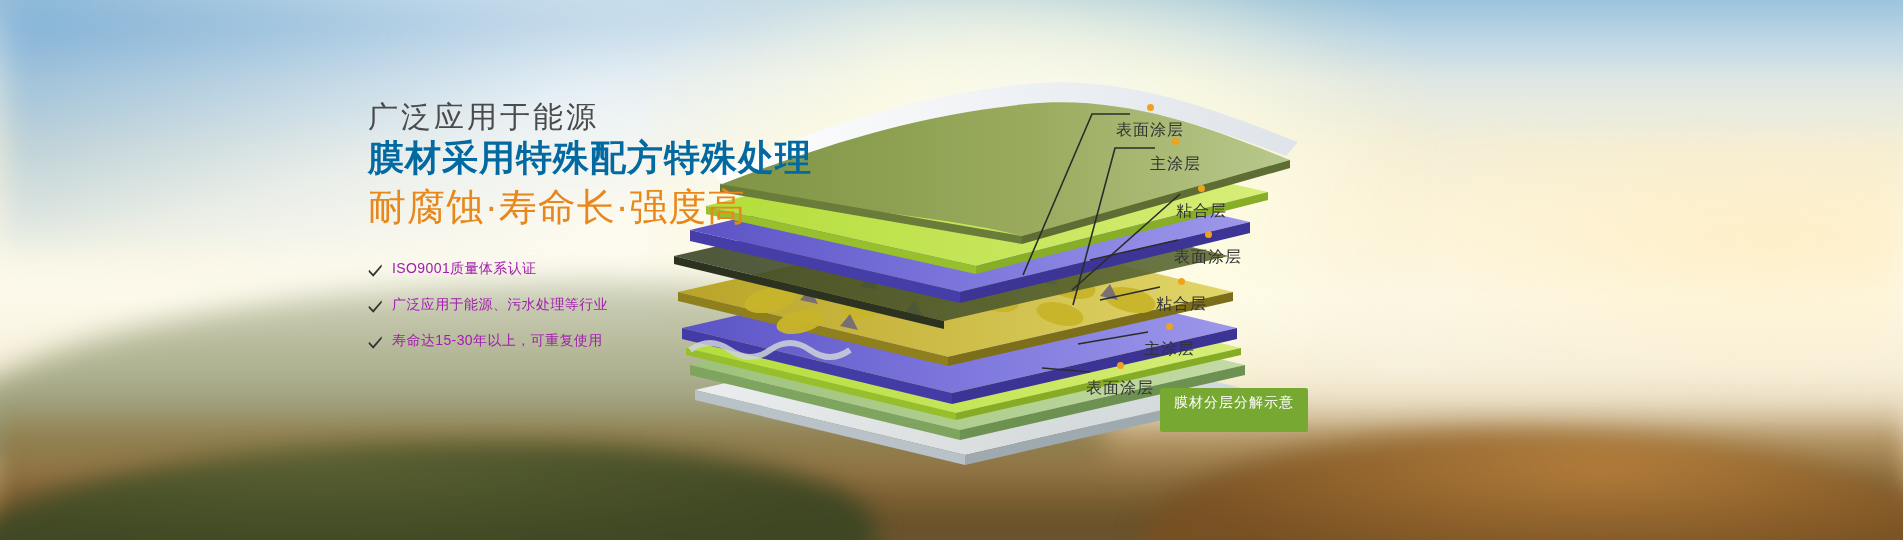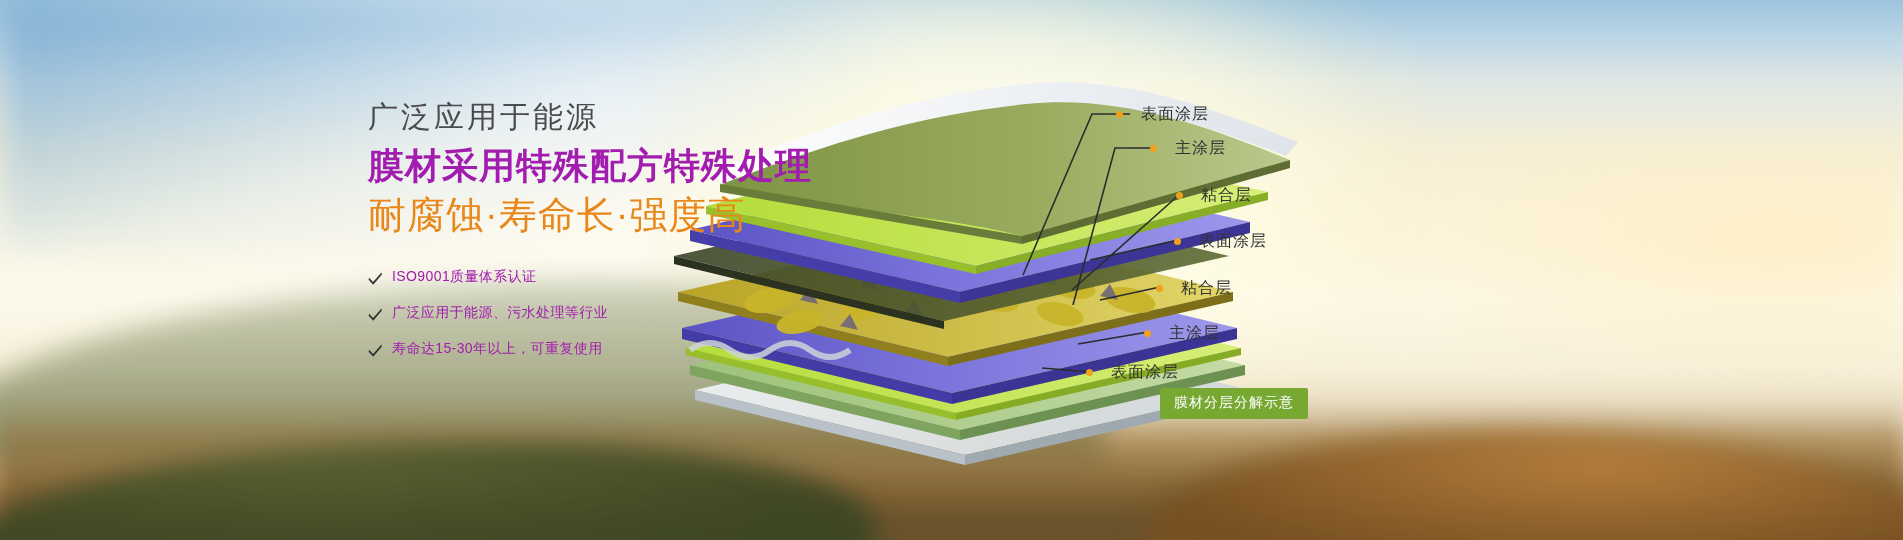--- a/index.html
+++ b/index.html
@@ -68,21 +68,21 @@
     filter:blur(12px);
   }
 
   
   .copy { position:absolute; left:368px; top:100px; width:520px; z-index:6; }
   .eyebrow {
     font-size:30px; color:#4b4b4b; letter-spacing:3px; line-height:1.1;
     font-weight:400;
   }
   .headline {
-    margin-top:12px; font-size:36px; font-weight:bold; color:#a21caf;
+    margin-top:4px; font-size:36px; font-weight:bold; color:#0369a1;
     letter-spacing:1px; line-height:1.18; white-space:nowrap;
   }
   .subhead {
     margin-top:6px; font-size:38px; font-weight:normal; color:#e8871a;
     letter-spacing:1px; line-height:1.18; white-space:nowrap;
   }
   .bullets { margin-top:30px; }
   .bullet {
     display:flex; align-items:center; gap:9px;
     font-size:14px; color:#a21caf; margin-bottom:18px; white-space:nowrap;
@@ -90,29 +90,29 @@
   }
   .check { width:15px; height:15px; flex:0 0 15px; position:relative; top:1px; }
 
   
   .diagram { position:absolute; left:650px; top:60px; width:760px; height:420px; z-index:5; }
   .diagram svg { width:100%; height:100%; display:block; }
 
   
   .labels { position:absolute; left:0; top:0; width:1903px; height:540px; z-index:7; pointer-events:none; }
   .label {
-    position:absolute; display:flex; align-items:center; gap:18px;
-    font-size:16px; color:#333; white-space:nowrap; letter-spacing:1px;
+    position:absolute; display:flex; align-items:center; gap:9px;
+    font-size:16px; color:#333; white-space:nowrap; letter-spacing:1px;flex-direction:column;
   }
   .dot { width:7px; height:7px; border-radius:50%; background:#f0a21c; flex:0 0 7px; }
 
   .badge {
     position:absolute; left:1160px; top:388px;
     background:#76a832; color:#fff; font-size:14px; letter-spacing:1px;
-    padding:6px 14px 7px; border-radius:2px; z-index:8; white-space:nowrap;
+    padding:6px 14px 20px; border-radius:2px; z-index:8; white-space:nowrap;
   }
 </style>
 </head>
 <body>
 
 <div id="banner">
 
   <div class="bg-base"></div>
   <div class="bg-sky-left"></div>
   <div class="bg-sun"></div>

